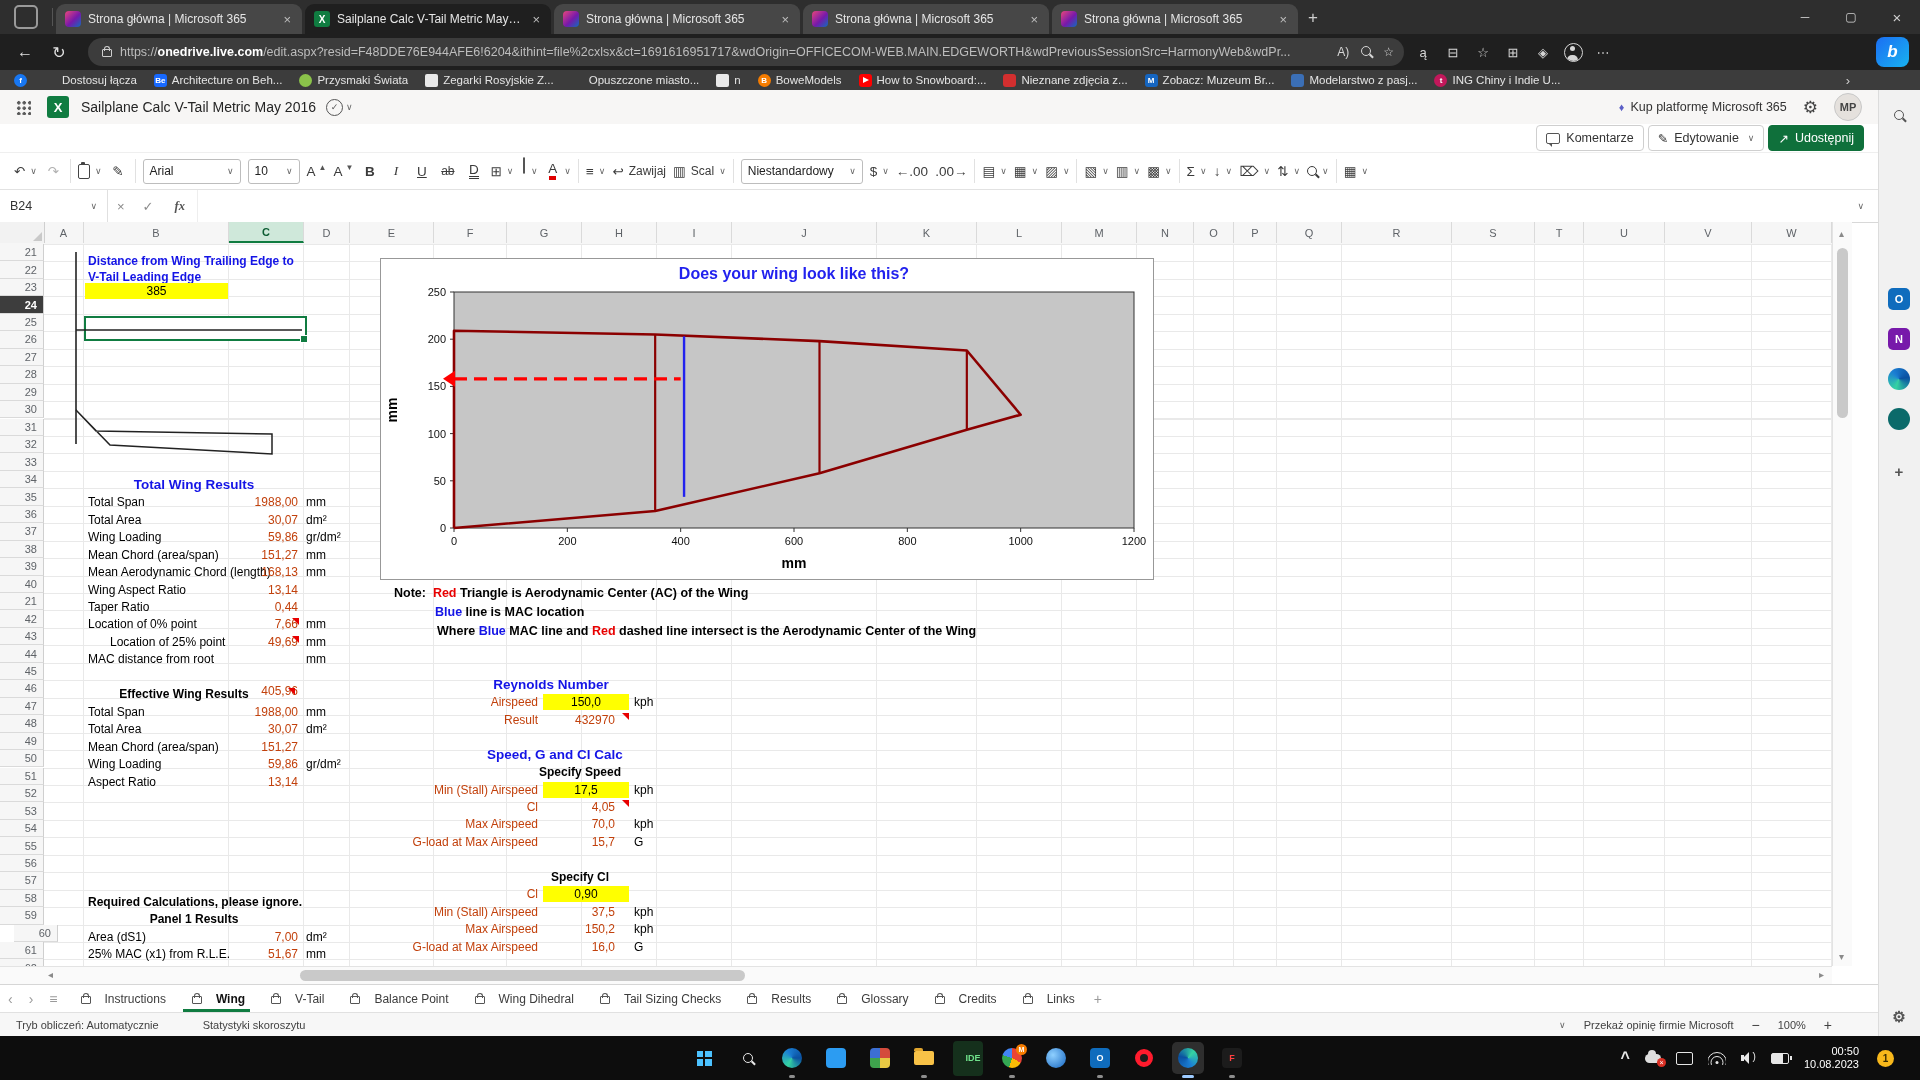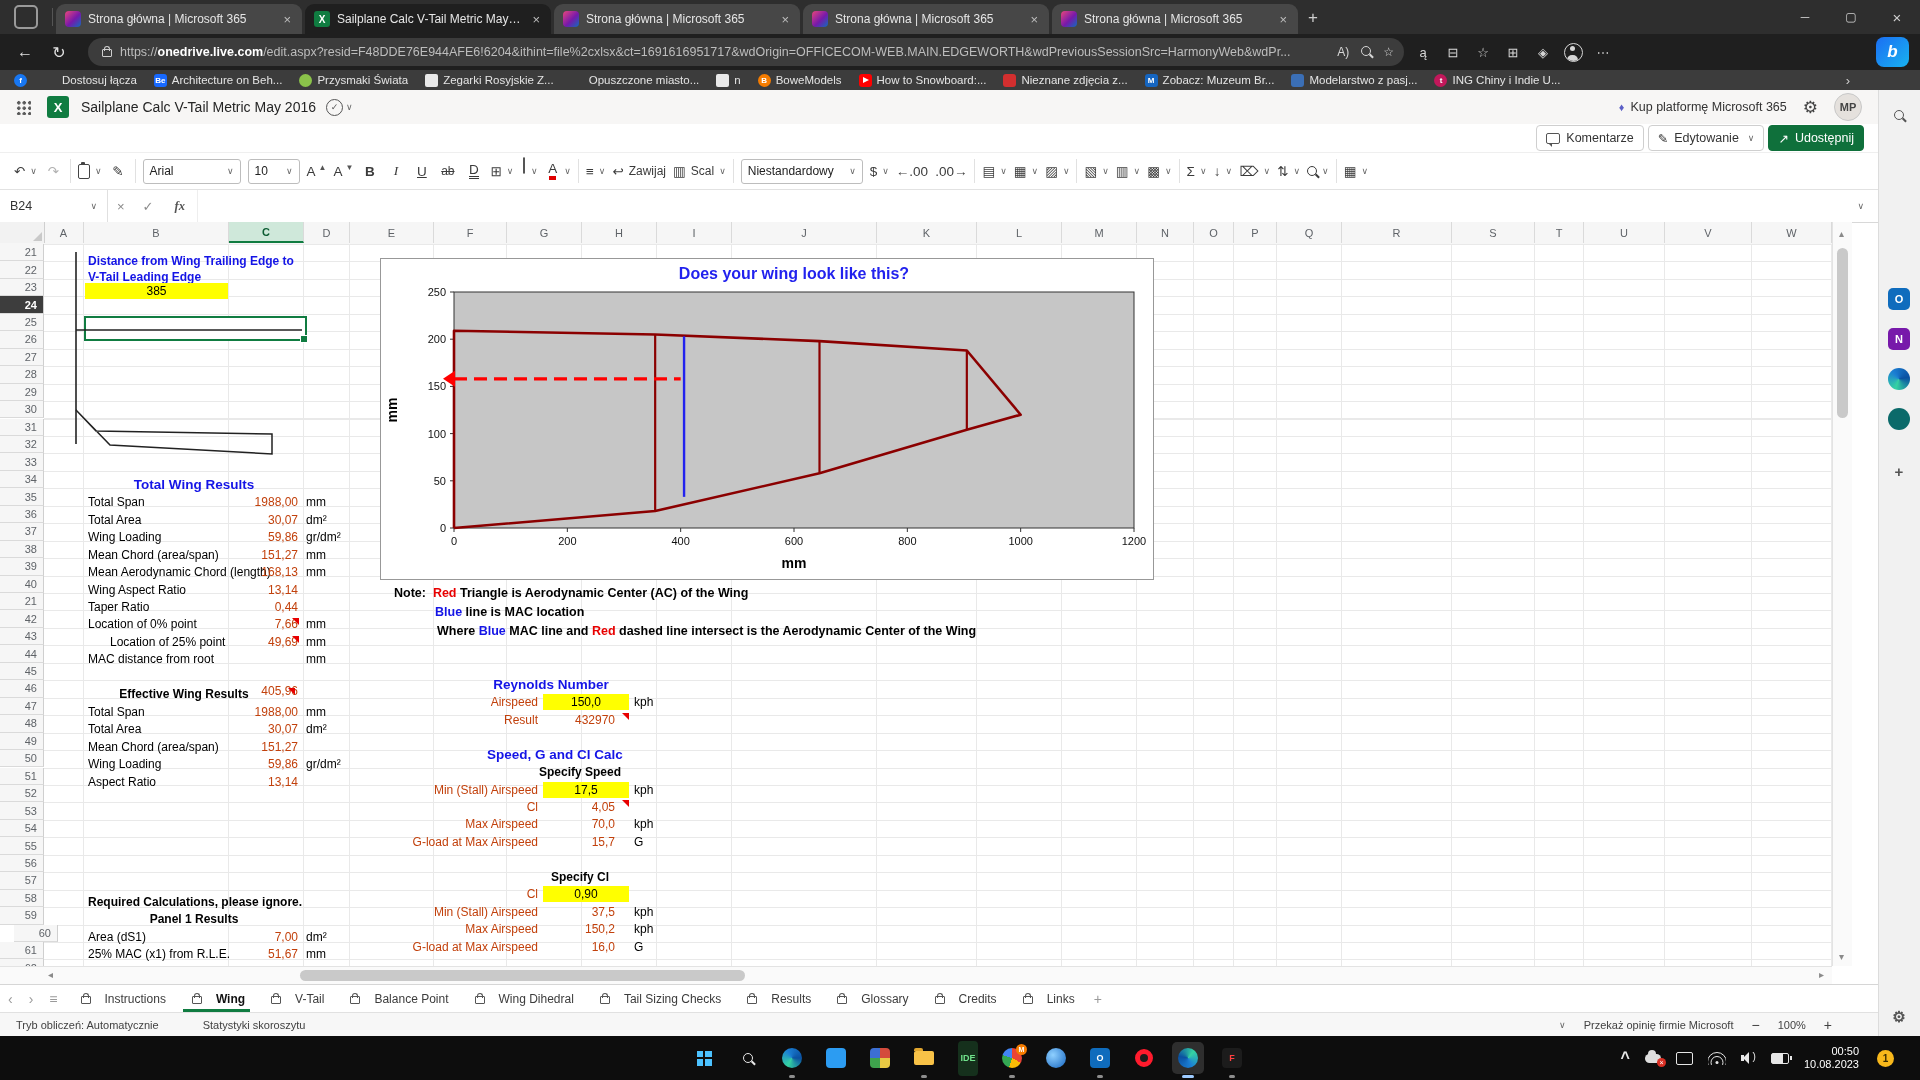--- a/index.html
+++ b/index.html
@@ -841,21 +841,21 @@
         </div>
         <div class="tb">
           <span style="width: 20px; height: 20px; display: flex; align-items: center; justify-content: center; font-size: 9px; font-weight: bold; border-radius: 4px; background: conic-gradient(rgb(212, 75, 60) 0deg, rgb(212, 75, 60) 25%, rgb(232, 201, 67) 0deg, rgb(232, 201, 67) 50%, rgb(63, 163, 77) 0deg, rgb(63, 163, 77) 75%, rgb(60, 111, 212) 0deg); color: rgb(255, 255, 255);"></span>
         </div>
         <div class="tb running">
           <span style="width: 20px; height: 14px; background: rgb(248, 194, 71); border-radius: 2px; position: relative; display: block;">
             <i style="position: absolute; top: -3px; left: 0px; width: 9px; height: 3px; background: rgb(224, 165, 46); border-radius: 2px 2px 0px 0px; display: block;"></i>
           </span>
         </div>
         <div class="tb">
-          <span style="width: 20px; height: 35px; display: flex; align-items: center; justify-content: center; font-size: 9px; font-weight: bold; border-radius: 4px; background: rgb(21, 48, 28); color: rgb(111, 224, 138);">IDE</span>
+          <span style="width: 20px; height: 35px; display: flex; align-items: center; justify-content: center; font-size: 9px; font-weight: bold; border-radius: 4px; background: rgb(21, 48, 28); color: rgb(111, 224, 138); padding-left: 10px;">IDE</span>
         </div>
         <div class="tb running">
           <span style="width: 20px; height: 20px; display: flex; align-items: center; justify-content: center; font-size: 9px; font-weight: bold; border-radius: 50%; background: conic-gradient(rgb(234, 67, 53) 0deg, rgb(234, 67, 53) 33%, rgb(251, 188, 5) 0deg, rgb(251, 188, 5) 55%, rgb(52, 168, 83) 0deg, rgb(52, 168, 83) 80%, rgb(66, 133, 244) 0deg); color: rgb(255, 255, 255);"></span>
           <div class="tb-badge">M</div>
         </div>
         <div class="tb">
           <span style="width: 20px; height: 20px; display: flex; align-items: center; justify-content: center; font-size: 9px; font-weight: bold; border-radius: 50%; background: radial-gradient(circle at 35% 35%, rgb(143, 208, 255), rgb(21, 101, 192)); color: rgb(255, 255, 255);"></span>
         </div>
         <div class="tb running">
           <span style="width: 20px; height: 20px; display: flex; align-items: center; justify-content: center; font-size: 9px; font-weight: bold; border-radius: 4px; background: rgb(15, 108, 189); color: rgb(255, 255, 255);">O</span>

